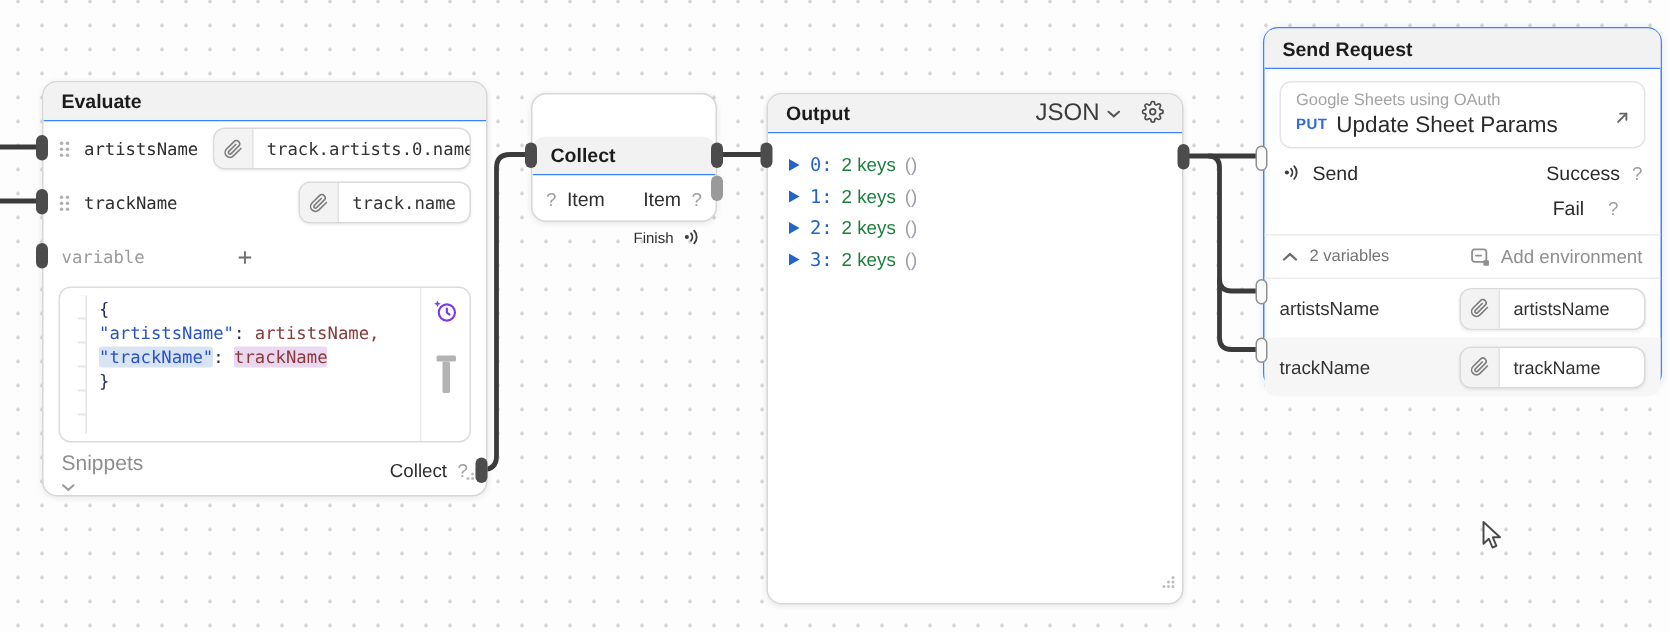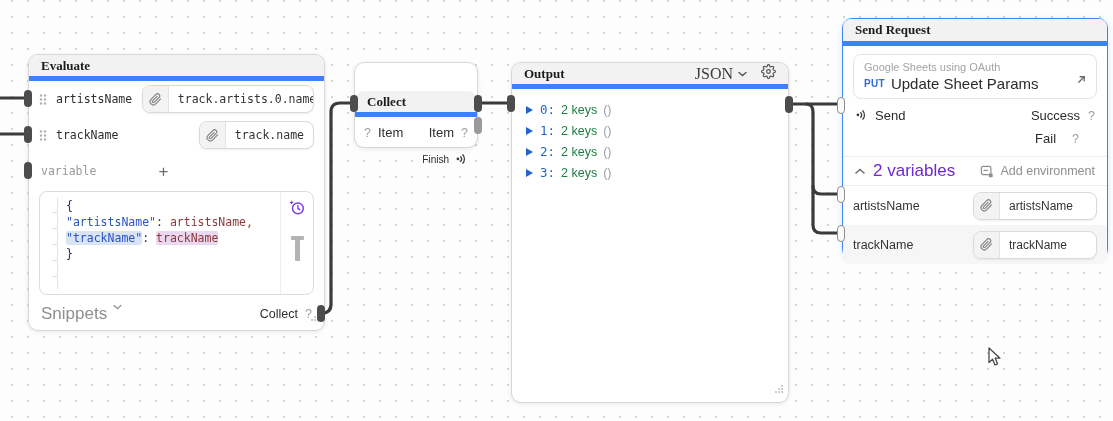--- a/index.html
+++ b/index.html
@@ -8,22 +8,22 @@
     position: relative; width: 1113px; height: 421px; overflow: hidden;
     background-color: #fdfdfd;
     background-image: radial-gradient(#d4d4d4 1px, transparent 1.3px);
     background-size: 16px 16px; background-position: 4px 9px;
   }
   svg.wires { position:absolute; left:0; top:0; z-index:1; }
   .wire { fill:none; stroke:#3b3b3b; stroke-width:3.2; stroke-linecap:round; }
 
   .node { position:absolute; background:#fff; border:1px solid #d7d7d7; border-radius:10px;
           box-shadow:0 1px 4px rgba(0,0,0,.09); z-index:2; }
-  .node-header { background:#f2f2f2; border-bottom:5px solid #3b82f6; border-radius:9px 9px 0 0;
-          padding:0 12px; display:flex; align-items:center; font-size:13px; font-weight:700; color:#1c1c1c;font-family:Liberation Serif, serif; }
+  .node-header { background:#f2f2f2; border-bottom:1px solid #3b82f6; border-radius:9px 9px 0 0;
+          padding:0 12px; display:flex; align-items:center; font-size:13px; font-weight:700; color:#1c1c1c; }
   .hint { color:#9d9d9d; font-size:12.5px; }
   .mono { font-family:"DejaVu Sans Mono", monospace; }
 
   
   .port { position:absolute; width:8px; height:17px; border-radius:4px; background:#4c4c4c; z-index:6; }
   .port.light { background:#fafafa; border:1.6px solid #8f8f8f; }
   .port.muted { background:#9a9a9a; }
 
   
   #node-evaluate { left:28px; top:54px; width:297px; height:277px; }
@@ -49,21 +49,21 @@
   .tok-colon { color:#30343c; }
   .tok-val { color:#8a3a3a; }
   .hl-blue { background:#d8e4f4; border-radius:2px; }
   .hl-purple { background:#e9d8f0; border-radius:2px; }
   .editor-rail { position:absolute; top:0; right:0; bottom:0; width:33px; border-left:1px solid #ededed;
           display:flex; flex-direction:column; align-items:center; padding-top:6px; }
   .t-handle { margin-top:16px; display:flex; flex-direction:column; align-items:center; }
   .t-handle .bar { width:13px; height:3.5px; background:#b3b3b3; border-radius:1px; }
   .t-handle .stem { width:5px; height:21px; background:#b3b3b3; border-radius:1px; margin-top:0.5px; }
   .eval-footer { display:flex; align-items:center; height:37px; padding:0 12px; }
-  .snippets { display:flex; gap:6px; color:#8e8e8e; font-size:17px; cursor:pointer; }
+  .snippets { display:flex; gap:6px; color:#8e8e8e; font-size:14px; cursor:pointer;flex-direction:column; }
   .result-wrap { margin-left:auto; display:flex; align-items:center; gap:7px; font-size:12.5px; color:#2e2e2e; }
   .resize-dots { position:absolute; right:4px; bottom:4px; }
 
   
   #node-collect { left:354px; top:62px; width:124px; height:86px; }
   #node-collect .node-header { height:26px;margin-top:28px; }
   .collect-row1 { display:flex; align-items:center; height:31px; padding:0 9px; font-size:13px; color:#2e2e2e; gap:7px; }
   .collect-row2 { display:flex; align-items:center; justify-content:flex-end; height:22px; padding:0 9px; font-size:10px; color:#2e2e2e; gap:6px; }
 
   
@@ -85,21 +85,21 @@
   .integration-provider { font-size:11px; color:#a3a3a3; margin-bottom:2px; }
   .integration-line { display:flex; align-items:center; gap:6px; }
   .method { font-size:10px; font-weight:700; color:#2f6bdb; letter-spacing:.3px; }
   .integration-name { font-size:15px; color:#2b2b2b; }
   .open-arrow { position:absolute; right:9px; bottom:9px; }
   .send-row { display:flex; align-items:center; height:25px; padding:0 12px; font-size:13px; color:#2b2b2b; gap:7px; }
   .send-right { margin-left:auto; display:flex; align-items:center; gap:8px; }
   .fail-row { display:flex; align-items:center; justify-content:flex-end; height:21px; padding:0 28px; font-size:13px; color:#2b2b2b; gap:16px; }
   .sr-divider { border-top:1px solid #ececec; margin-top:7px; }
   .vars-header { display:flex; align-items:center; height:28px; padding:0 12px; gap:8px; }
-  .vars-count { font-size:17px; color:#6d28d9; }
+  .vars-count { font-size:11px; color:#737373; }
   .add-env { margin-left:auto; display:flex; align-items:center; gap:6px; color:#8f8f8f; font-size:12.5px; cursor:pointer; }
   .vars-rows { border-top:1px solid #ececec; }
   .var-row { display:flex; align-items:center; height:39px; padding:0 10px; }
   .var-row.alt { background:#f6f6f6; border-radius:0 0 8px 8px; }
   .var-label { font-size:12.5px; color:#333; width:78px; }
   .var-row .pill-value { font-size:12px; font-family:"Liberation Sans", sans-serif; min-width:96px; }
 
   .cursor { position:absolute; left:988px; top:347px; z-index:10; }
 </style>
 </head>

